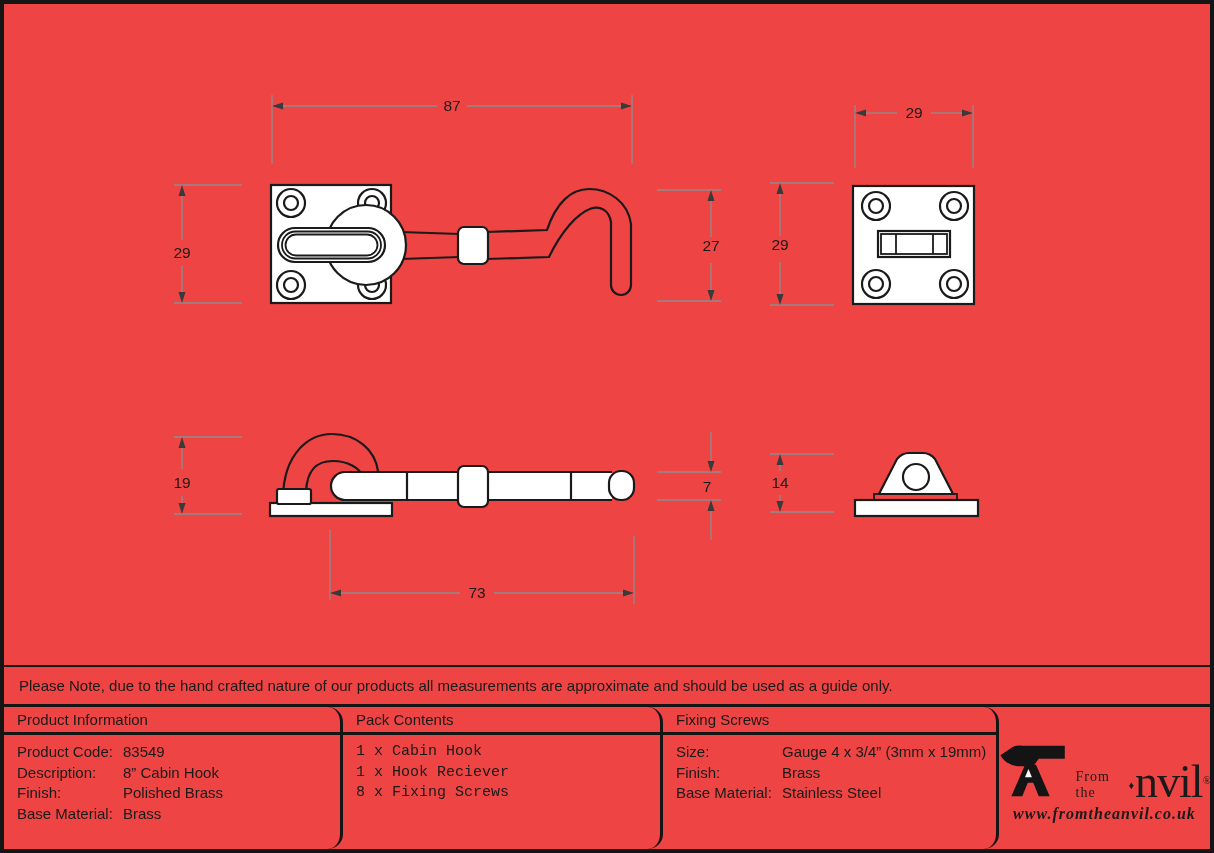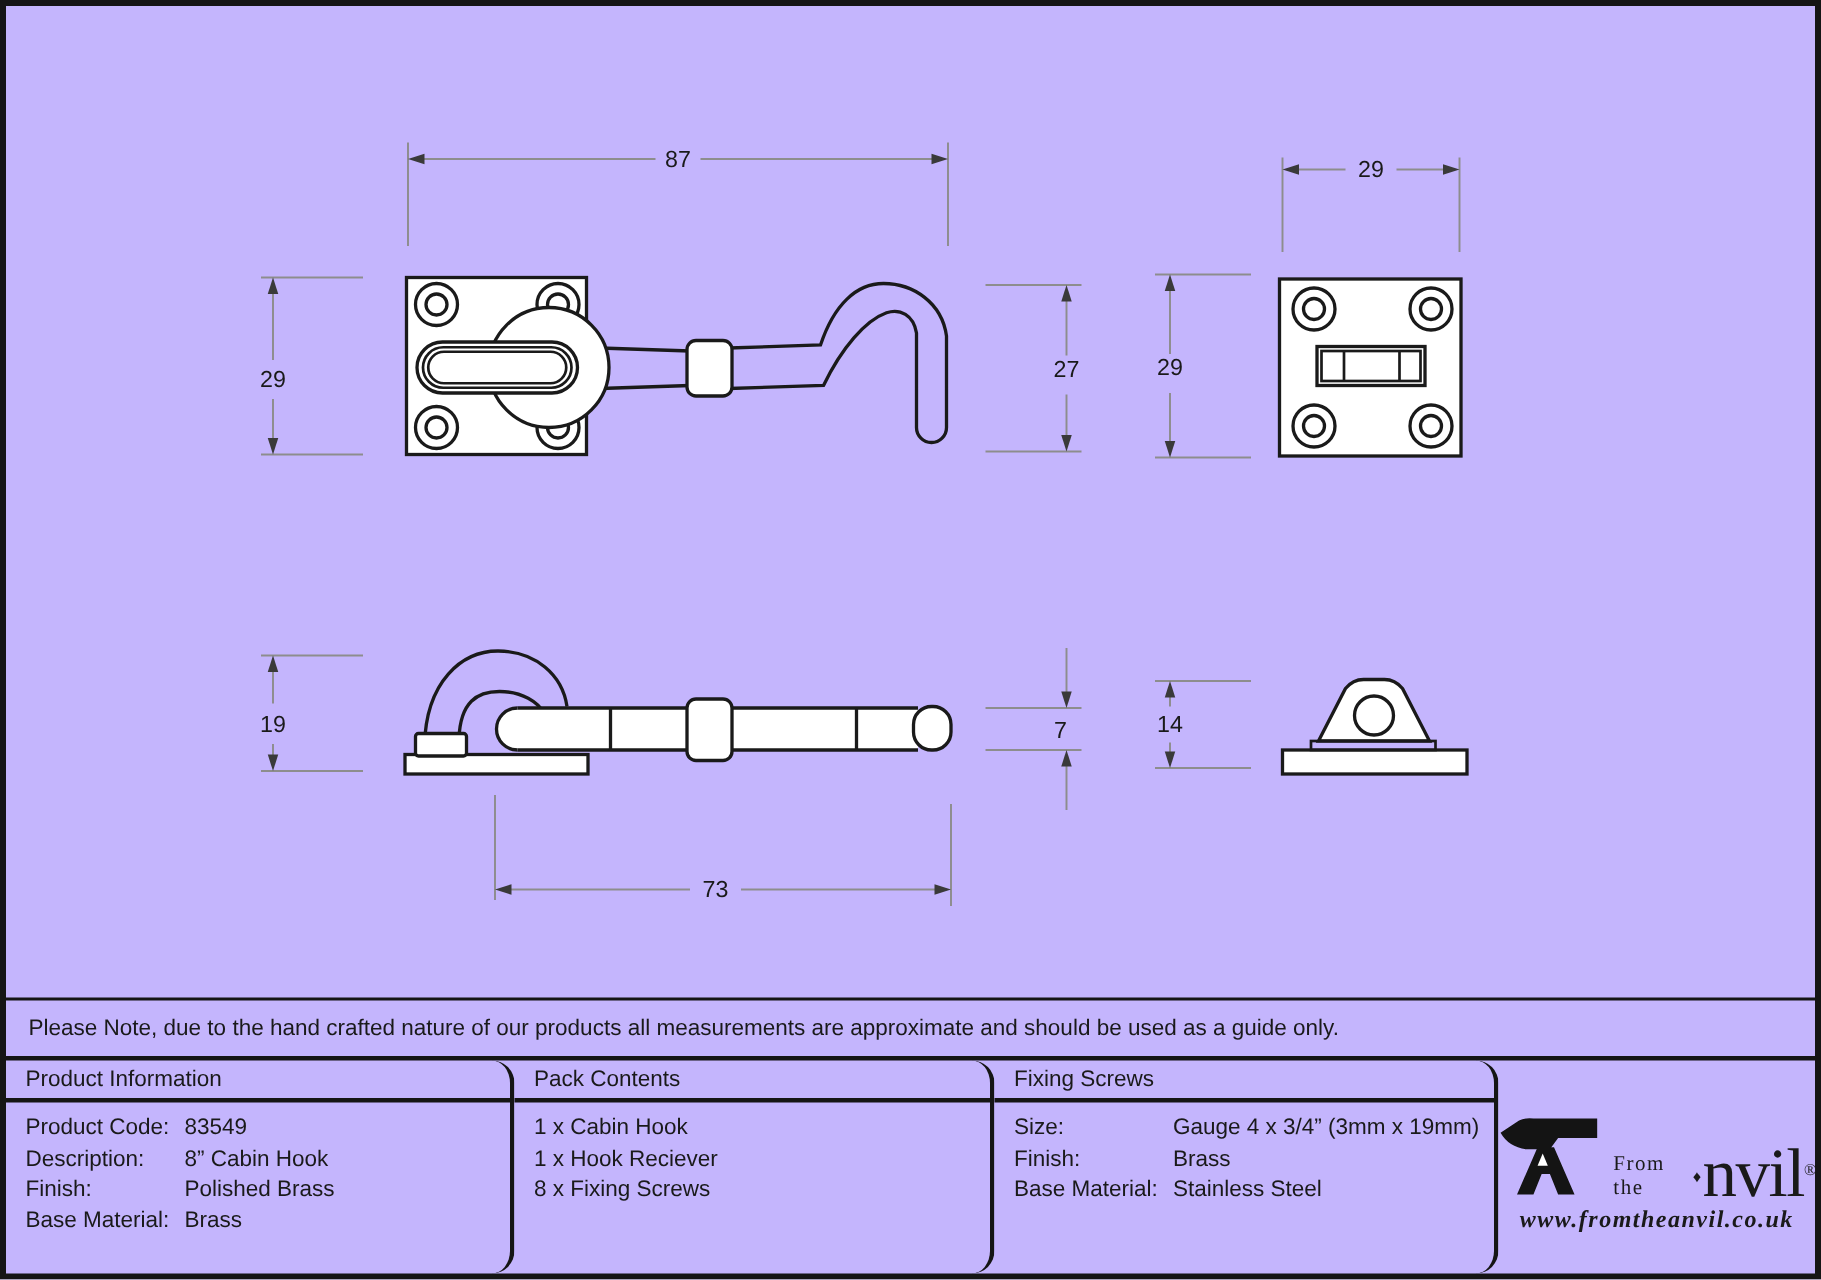--- a/index.html
+++ b/index.html
@@ -1,17 +1,17 @@
 <!DOCTYPE html>
 <html><head>
 <meta charset="utf-8">
 <style>
   html,body{margin:0;padding:0;background:#e8e8e8;}
   .sheet{
-    width:1214px;height:853px;background:#c4b5fd;
+    width:1214px;height:853px;background:#ef4444;
     border:4px solid #151515;box-sizing:border-box;
     display:flex;flex-direction:column;
     font-family:"Liberation Sans",sans-serif;color:#1a1a1a;
     margin:0 auto;position:relative;
   }
   .drawing{height:661px;position:relative;flex:none;}
   .drawing svg{position:absolute;left:-4px;top:-4px;}
   .note-row{
     flex:none;height:42px;box-sizing:border-box;
     border-top:2px solid #151515;border-bottom:3px solid #151515;
@@ -20,21 +20,21 @@
   .info-table{flex:1;display:grid;grid-template-columns:339px 320px 336px auto;}
   .col{box-sizing:border-box;display:flex;flex-direction:column;min-width:0;}
   .col.bordered{border-right:3px solid #151515;border-radius:15px;}
   .col-header{
     flex:none;height:28px;box-sizing:border-box;border-bottom:3px solid #151515;
     display:flex;align-items:center;padding-left:13px;font-size:15px;
   }
   .col-body{flex:1;padding:7px 0 0 13px;font-size:15px;}
   .kv{display:flex;line-height:20.5px;}
   .kv .k{width:106px;flex:none;}
-  .pc-item{line-height:20.5px;}
+  .pc-item{line-height:20.5px;font-family:Liberation Mono, monospace;}
   
   .logo-cell{align-items:center;justify-content:center;display:flex;}
   .logo{display:flex;flex-direction:column;align-items:center;margin-top:6px;}
   .logo-row{display:flex;align-items:flex-end;}
   .logo-text{display:flex;margin-left:-8px;}
   .from-the{
     font-family:"Liberation Serif",serif;font-size:14px;letter-spacing:1px;
     display:flex;align-items:center;gap:6px;margin-left:16px;margin-bottom:-6px;
   }
   .diamond{font-size:11px;}

